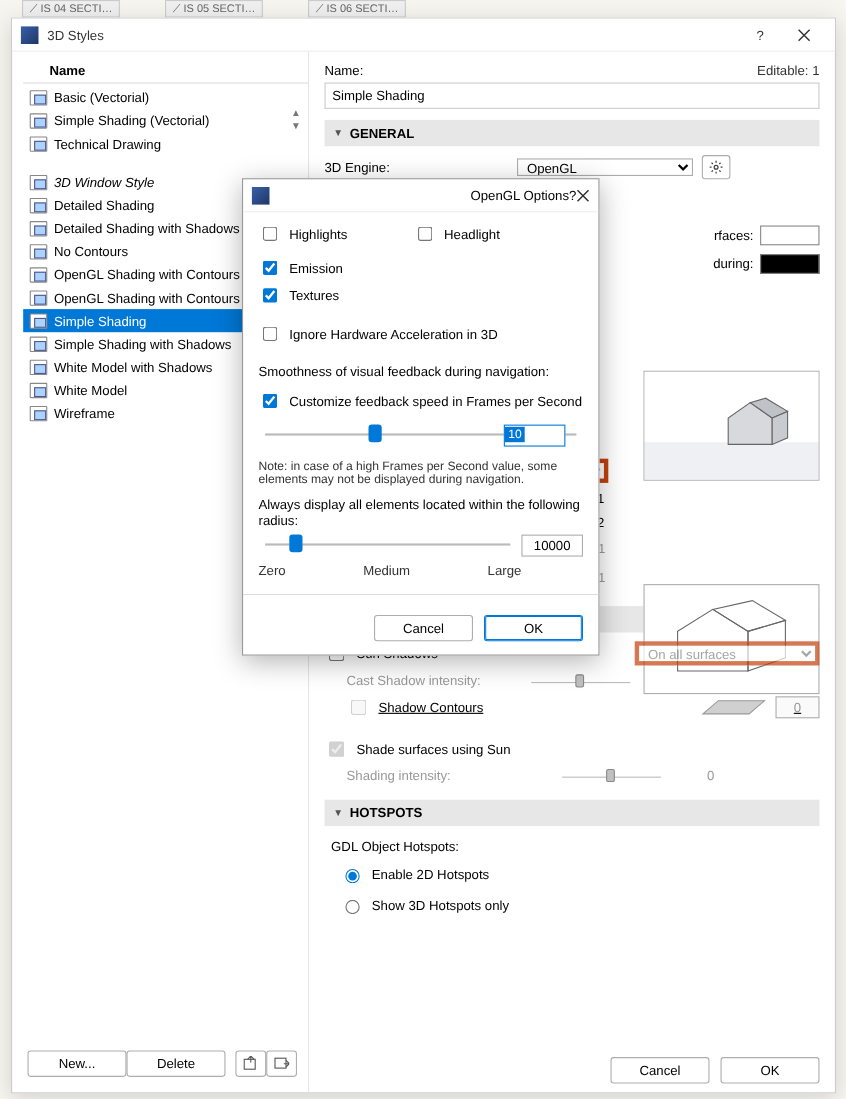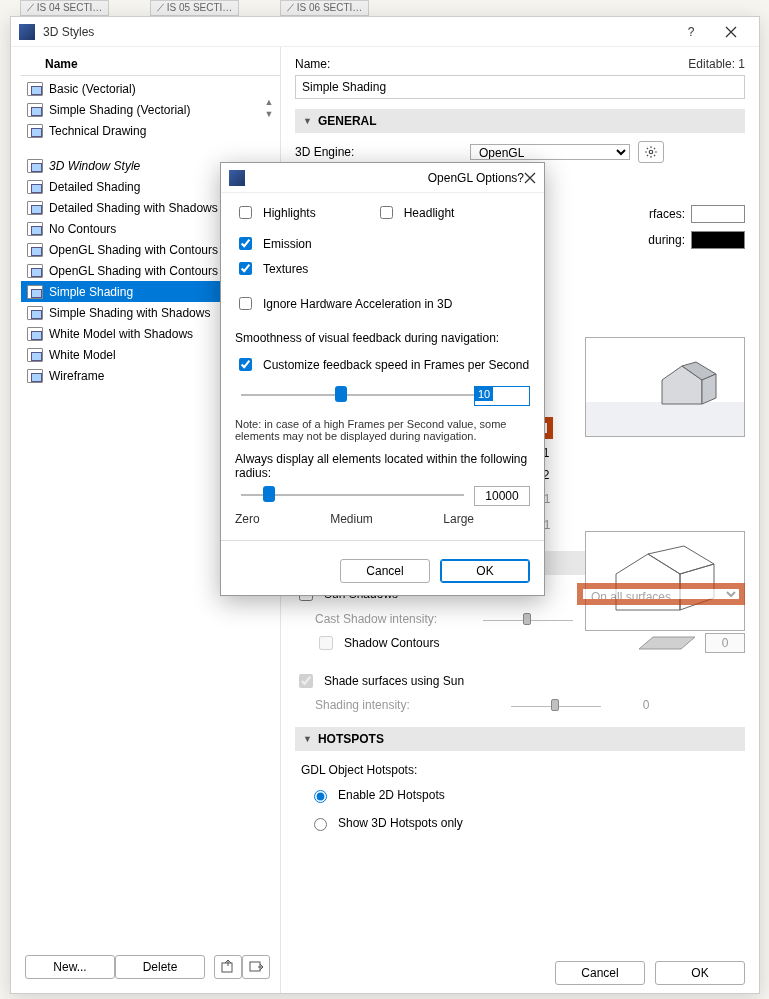--- a/index.html
+++ b/index.html
@@ -67,21 +67,21 @@
 .subrow .lab{ flex:0 0 160px; color:#333;}
 .subrow.disabled .lab, .subrow.disabled input, .subrow.disabled .val{ color:#999;}
 .chk{ width:14px; height:14px;}
 .mini-slider{ width:90px; height:16px; position:relative;}
 .mini-slider .track{position:absolute;top:9px;left:0;right:0;height:1px;background:#bbb;}
 .mini-slider .ticks{position:absolute;top:7px;left:0;right:0;display:flex;justify-content:space-between;}
 .mini-slider .ticks i{width:1px;height:5px;background:#bbb;}
 .mini-slider .thumb{position:absolute;top:2px;width:8px;height:12px;background:#c0c0c0;border:1px solid #888;border-radius:2px;}
 .val{ width:18px; text-align:center;}
 
-.select-wide{ height:22px; border:6px solid #c2410c; background:#fff; width:168px; padding:0 4px;}
+.select-wide{ height:22px; border:4px solid #c2410c; background:#fff; width:168px; padding:0 4px;}
 .numbox{ width:40px; height:20px; border:1px solid #adadad; text-align:center;}
 
 .radio-row{ display:flex; align-items:center; gap:8px; margin:6px 0 6px 14px;}
 input[type=radio]{ accent-color:#0078d7;}
 input[type=checkbox]{ accent-color:#0078d7;}
 
 .right-footer{ position:absolute; bottom:8px; right:14px; display:flex; gap:10px;}
 
 
 .modal{
@@ -90,21 +90,21 @@
 }
 .modal .titlebar2{ height:30px; display:flex; align-items:center; padding:0 8px; border-bottom:1px solid #eee;}
 .modal .titlebar2 .appicon{ width:16px;height:16px;background:linear-gradient(135deg,#3a5fa8,#1e3766);margin-right:8px;}
 .modal .titlebar2 .t{ flex:1;text-align:right;}
 .modal .body2{ padding:10px 14px 12px;}
 .opt-row{ display:flex; align-items:center; gap:8px; margin-bottom:6px;}
 .opt-cols{ display:flex; gap:60px; margin-bottom:6px;}
 .slider-big{ position:relative; height:30px; margin:6px 0 2px;}
 .slider-big .track{position:absolute;top:14px;left:6px;right:6px;height:2px;background:#bbb;}
 .slider-big .thumb{position:absolute;top:6px;width:12px;height:16px;background:#0078d7;border-radius:3px;}
-.slider-big .fpsbox{ position:absolute; right:0; top:6px; width:56px; height:20px; border:1px solid #0078d7; background:#fff;}
+.slider-big .fpsbox{ position:absolute; right:16px; top:6px; width:56px; height:20px; border:1px solid #0078d7; background:#fff;}
 .slider-big .fpsbox .hl{ background:#0078d7;color:#fff; padding:1px 3px; font-size:11px;}
 .note{ color:#333; font-size:11px; margin:8px 0 10px;}
 .radius-lbls{ display:flex; justify-content:space-between; font-size:11px; color:#333; margin:2px 56px 0 0;}
 .radius-row{ position:relative; height:30px;}
 .radius-row .track{position:absolute;top:14px;left:6px;right:66px;height:2px;background:#bbb;}
 .radius-row .thumb{position:absolute;top:6px;width:12px;height:16px;background:#0078d7;border-radius:3px;}
 .radius-row .numbox{ position:absolute; right:0; top:6px; width:56px; height:20px;}
 .hr{ height:1px; background:#ddd; margin:14px -14px;}
 .modal-footer{ display:flex; justify-content:flex-end; gap:10px; padding-top:4px;}
 .btn.primary{ border-color:#0078d7; box-shadow:inset 0 0 0 1px #0078d7;}
@@ -382,21 +382,21 @@
       <div class="subrow disabled" style="padding-left:20px;">
         <span class="lab">Cast Shadow intensity:</span>
         <div class="mini-slider">
             <div class="track"></div>
             <div class="thumb" style="left:40px"></div>
           </div>
         <span class="val">0</span>
         <div style="flex:1"></div>
         <span>to Project Zero</span>
       </div>
-      <div class="subrow disabled" style="padding-left:20px;">
+      <div class="subrow disabled" style="padding-left:20px;text-decoration:underline;">
         <input type="checkbox" class="chk" disabled="" style="">
         <span>Shadow Contours</span>
         <div style="flex:1"></div>
         <svg width="60" height="16">
             <polygon points="2,14 16,2 58,2 44,14" fill="#d0d0d0" stroke="#999"></polygon>
           </svg>
         <input class="numbox" disabled="" value="0" style="">
       </div>
 
       <div class="subrow disabled" style="margin-top:12px;">

